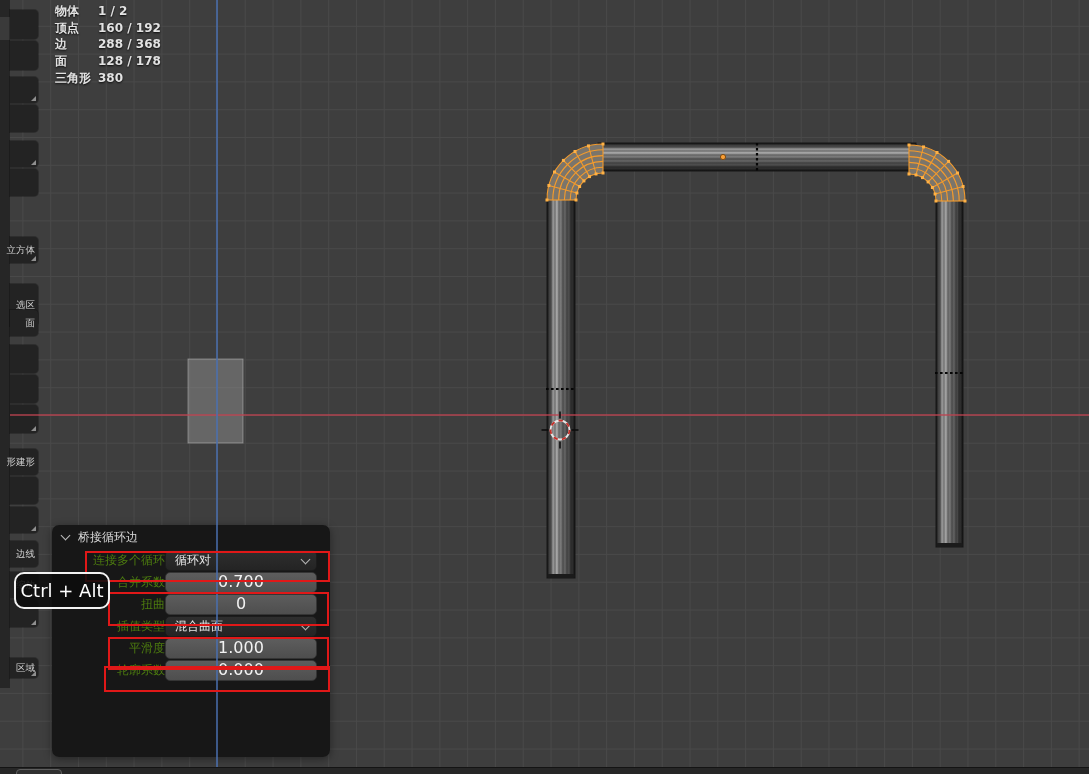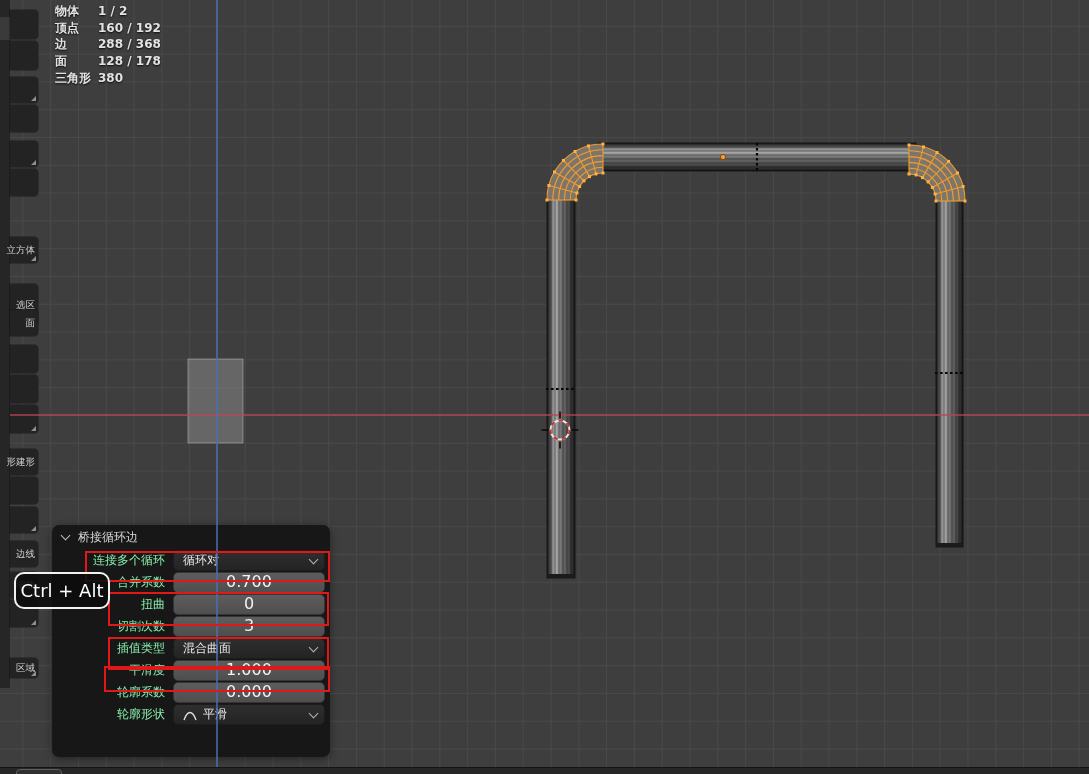--- a/index.html
+++ b/index.html
@@ -24,21 +24,21 @@
          text-shadow:0 1px 2px rgba(0,0,0,.85);line-height:16.7px;}
   .stats .srow{white-space:nowrap;}
   .stats .slabel{display:inline-block;width:43px;}
   
   .op-panel{position:absolute;left:52px;top:525px;width:278px;height:232px;
             background:rgba(22,22,22,.97);border-radius:7px;box-shadow:0 2px 8px rgba(0,0,0,.4);}
   .op-title{display:flex;align-items:center;height:24px;padding-left:10px;color:#d8d8d8;font-size:12px;}
   .chev{display:inline-block;width:6px;height:6px;border-right:1.6px solid #bdbdbd;
         border-bottom:1.6px solid #bdbdbd;transform:rotate(45deg);margin-right:9px;margin-top:-3px;}
   .prow{display:flex;align-items:center;height:22px;}
-  .plabel{width:113px;text-align:right;padding-right:8px;color:#86efac;font-size:12px;white-space:nowrap;}
+  .plabel{width:113px;text-align:right;color:#4d7c0f;font-size:12px;white-space:nowrap;}
   .pwidget{width:152px;position:relative;}
   .wfield{height:19px;line-height:18px;background:linear-gradient(#5d5d5d,#4e4e4e);
           border:1px solid #353535;border-radius:5px;color:#f2f2f2;font-size:16px;text-align:center;}
   .wdrop{height:19px;line-height:18px;background:linear-gradient(#2e2e2e,#242424);
          border:1px solid #1c1c1c;border-radius:5px;color:#e8e8e8;font-size:12px;
          padding-left:9px;display:flex;align-items:center;}
   .wdrop .dchev{position:absolute;right:8px;top:6px;width:6px;height:6px;
          border-right:1.6px solid #b5b5b5;border-bottom:1.6px solid #b5b5b5;transform:rotate(45deg);}
   .wcheckbox{width:13px;height:13px;background:#4c4c4c;border:1px solid #2c2c2c;border-radius:3px;}
   .wchecklabel{color:#cfcfcf;font-size:12px;margin-left:7px;}
@@ -275,26 +275,20 @@
         </div>
     </div>
 
     <div class="prow">
       <span class="plabel">扭曲</span>
       <div class="pwidget">
           <div class="wfield">0</div>
         </div>
     </div>
 
-    <div class="prow">
-      <span class="plabel">切割次数</span>
-      <div class="pwidget">
-          <div class="wfield">3</div>
-        </div>
-    </div>
 
     <div class="prow">
       <span class="plabel">插值类型</span>
       <div class="pwidget">
           <div class="wdrop">
         <span>混合曲面</span>
         <i class="dchev"></i>
           </div>
         </div>
     </div>
@@ -306,32 +300,20 @@
         </div>
     </div>
 
     <div class="prow">
       <span class="plabel">轮廓系数</span>
       <div class="pwidget">
           <div class="wfield">0.000</div>
         </div>
     </div>
 
-    <div class="prow">
-      <span class="plabel">轮廓形状</span>
-      <div class="pwidget">
-          <div class="wdrop">
-        <svg class="profile-icon" width="14" height="12" viewBox="0 0 14 12">
-          <path d="M1,11 C4.5,1 9.5,1 13,11" fill="none" stroke="#dddddd" stroke-width="1.4"></path>
-        </svg>
-        <span>平滑</span>
-        <i class="dchev"></i>
-          </div>
-        </div>
-    </div>
   </div>
 
   <div class="ann" style="left:85px;top:551px;width:241px;height:27px"></div>
   <div class="ann" style="left:108px;top:592px;width:217px;height:30px"></div>
   <div class="ann" style="left:108px;top:637px;width:217px;height:29px"></div>
   <div class="ann" style="left:104px;top:666px;width:222px;height:22px"></div>
 
   <div class="key-badge">
     <span>Ctrl + Alt</span>
   </div>

